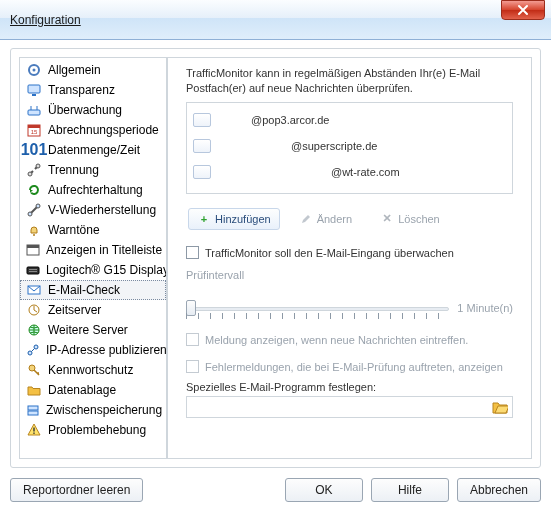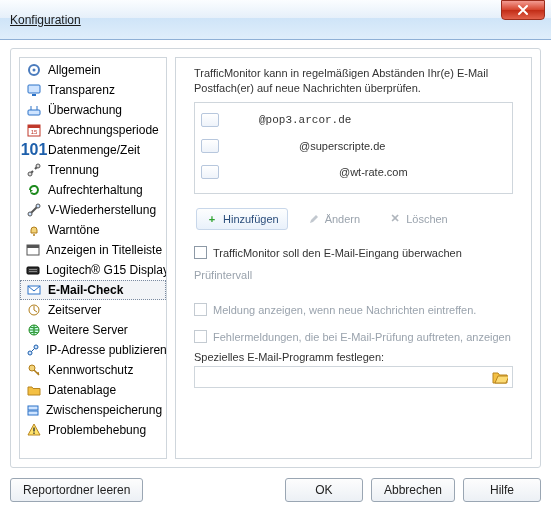--- a/index.html
+++ b/index.html
@@ -33,21 +33,20 @@
     cursor: default;
   }
   .body {
     padding: 8px 10px 10px 10px;
   }
   .main-frame {
     border: 1px solid #cfd6dc;
     border-radius: 3px;
     padding: 8px;
     display: flex;
-    gap: 8px;
     height: 420px;
   }
   .sidebar {
     width: 148px;
     border: 1px solid #cfd6dc;
     background: #fff;
     overflow: auto;
     padding: 2px 0;
   }
   .sidebar-item {
@@ -56,21 +55,20 @@
     gap: 6px;
     padding: 2px 6px;
     height: 20px;
     white-space: nowrap;
     color: #000;
   }
   .sidebar-item.selected {
     background: #f2f4f7;
     border: 1px dotted #7a8aa0;
     padding: 1px 5px;
-    font-weight: bold;
   }
   .sidebar-item .ico {
     width: 16px; height: 16px;
     display: inline-flex; align-items: center; justify-content: center;
     font-size: 12px;
   }
   .content {
     flex: 1;
     border: 1px solid #cfd6dc;
     background: #fff;
@@ -375,21 +373,21 @@
           <span>Problembehebung</span>
         </div>
       </div>
 
     <div class="content">
       <div class="intro">TrafficMonitor kann in regelmäßigen Abständen Ihr(e) E-Mail Postfach(er) auf neue Nachrichten überprüfen.</div>
 
       <div class="email-list" id="email-list">
           <div class="email-row">
             <span class="env"></span>
-            <span class="email-addr" style="padding-left: 30px; font-family: Liberation Mono, monospace;">@pop3.arcor.de</span>
+            <span class="email-addr" style="padding-left: 30px;">@pop3.arcor.de</span>
           </div>
           <div class="email-row">
             <span class="env"></span>
             <span class="email-addr" style="padding-left: 70px;">@superscripte.de</span>
           </div>
           <div class="email-row">
             <span class="env"></span>
             <span class="email-addr" style="padding-left: 110px;">@wt-rate.com</span>
           </div>
         </div>
@@ -412,20 +410,28 @@
           <span>Löschen</span>
         </span>
       </div>
 
       <div class="chk-row">
         <span class="chk"></span>
         <span>TrafficMonitor soll den E-Mail-Eingang überwachen</span>
       </div>
 
       <div class="section-label">Prüfintervall</div>
+      <div class="slider-row">
+        <div class="slider-track">
+          <div class="rail"></div>
+          <div class="slider-thumb"></div>
+          <div class="ticks"></div>
+        </div>
+        <span class="slider-val">1 Minute(n)</span>
+      </div>
 
       <div class="chk-row">
         <span class="chk dim"></span>
         <span class="label-dim">Meldung anzeigen, wenn neue Nachrichten eintreffen.</span>
       </div>
 
       <div class="chk-row">
         <span class="chk dim"></span>
         <span class="label-dim">Fehlermeldungen, die bei E-Mail-Prüfung auftreten, anzeigen</span>
       </div>
@@ -443,16 +449,16 @@
         </div>
       </div>
     </div>
 
   </div>
 
   <div class="bottom-row">
     <button class="win-btn">Reportordner leeren</button>
     <span class="spacer"></span>
     <button class="win-btn">OK</button>
+    <button class="win-btn">Hilfe</button>
     <button class="win-btn">Abbrechen</button>
-    <button class="win-btn">Hilfe</button>
   </div>
 </div>
 
 </body></html>

